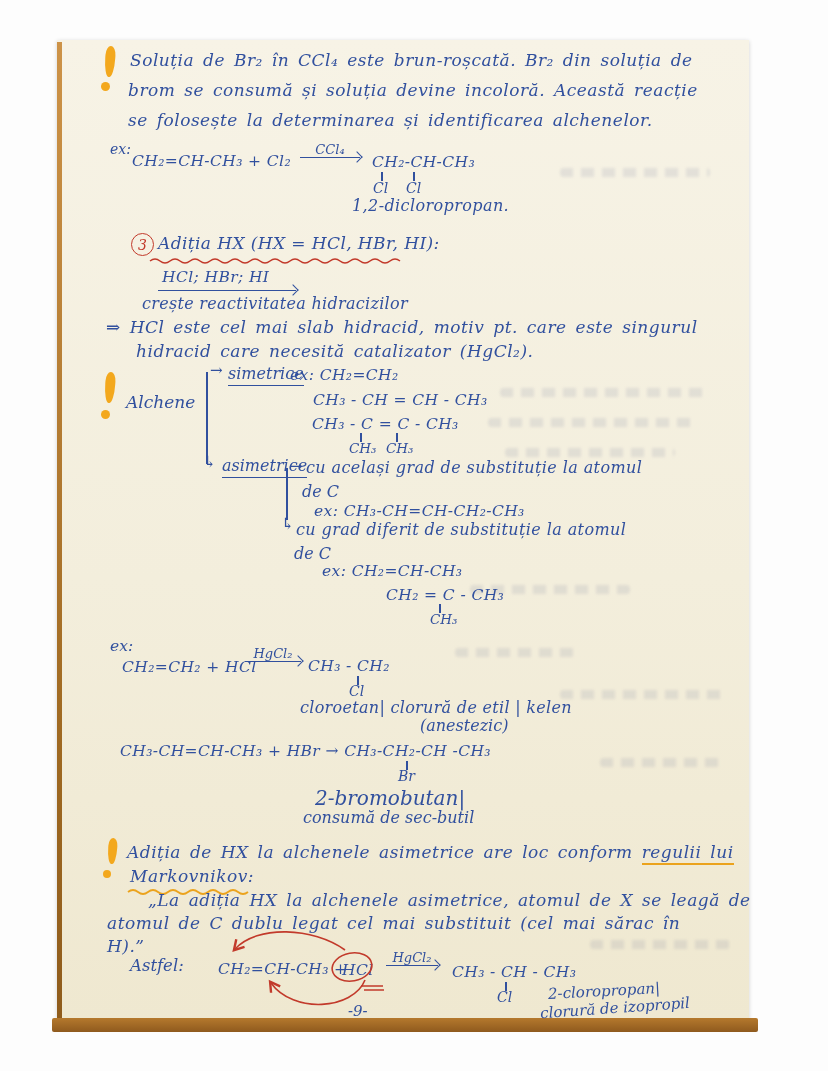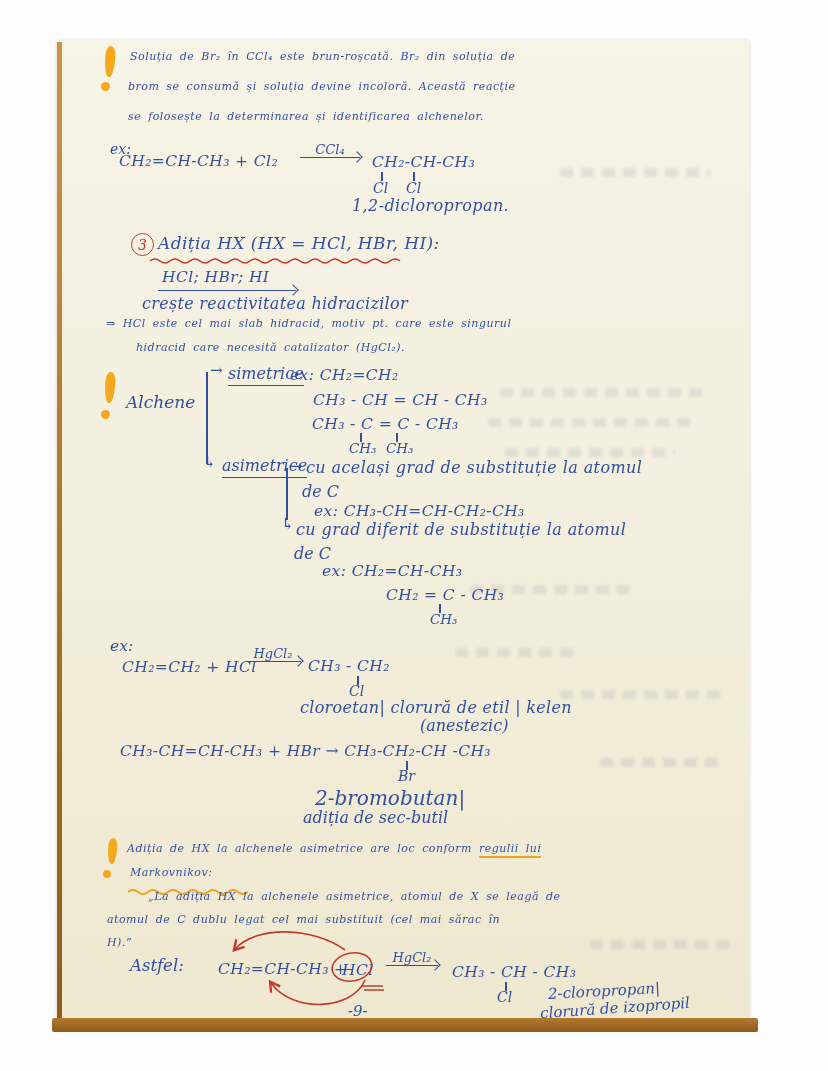--- a/index.html
+++ b/index.html
@@ -8,21 +8,21 @@
   .page{position:relative;width:828px;height:1071px;background:#fdfdfd;}
   .paper{position:absolute;left:57px;top:40px;width:692px;height:980px;
          background:linear-gradient(180deg,#f7f3e6 0%,#f3eedc 55%,#efe8d0 100%);
          box-shadow:0 1px 4px rgba(0,0,0,.18);}
   .edge-left{position:absolute;left:57px;top:42px;width:5px;height:978px;
          background:linear-gradient(180deg,#cd9348,#a06a22 70%,#8f5c1c);}
   .edge-bottom{position:absolute;left:52px;top:1018px;width:706px;height:14px;
          background:linear-gradient(180deg,#b5792d,#8f5a1e);border-radius:2px;}
   .hw{font-family:"DejaVu Serif",serif;font-style:italic;color:#31509e;}
   .t{position:absolute;white-space:nowrap;}
-  .body-line{font-size:11px;letter-spacing:.5px;word-spacing:3px;}
+  .body-line{font-size:17px;letter-spacing:.5px;word-spacing:3px;}
   .formula{font-size:15.5px;letter-spacing:.4px;}
   .small{font-size:13.5px;}
   .u-blue{border-bottom:1.5px solid #31509e;padding-bottom:2px;}
   .u-orange{border-bottom:2.5px solid #eba31d;padding-bottom:1px;}
   .bond{position:absolute;width:1.7px;height:9px;background:#31509e;}
   .rarrow{position:absolute;text-align:center;}
   .rarrow .cond{display:block;font-size:13px;line-height:13px;margin-bottom:1px;}
   .rarrow .shaft{position:relative;display:block;height:0;border-bottom:1.7px solid #31509e;}
   .rarrow .shaft::after{content:"";position:absolute;right:-1px;top:-4.2px;width:7px;height:7px;
         border-top:1.7px solid #31509e;border-right:1.7px solid #31509e;transform:rotate(45deg);}
@@ -59,21 +59,21 @@
       <span class="bar" style="width:10px;height:31px;"></span>
         <span class="dot" style="left:1px;top:36px;width:9px;height:9px;"></span>
     </div>
     <div class="t hw body-line" style="left:130px;top:50px;">Soluția de Br₂ în CCl₄ este brun-roșcată. Br₂ din soluția de</div>
     <div class="t hw body-line" style="left:128px;top:80px;">brom se consumă și soluția devine incoloră. Această reacție</div>
     <div class="t hw body-line" style="left:128px;top:110px;">se folosește la determinarea și identificarea alchenelor.</div>
   </div>
 
   <div>
     <div class="t hw" style="left:110px;top:141px;font-size:14px;">ex:</div>
-    <div class="t hw formula" style="left:119px;top:152px;">CH₂=CH-CH₃ + Cl₂</div>
+    <div class="t hw formula" style="left:132px;top:152px;">CH₂=CH-CH₃ + Cl₂</div>
     <div class="rarrow hw" style="left:300px;top:143px;width:60px;">
       <span class="cond">CCl₄</span>
       <span class="shaft"></span>
     </div>
     <div class="t hw formula" style="left:372px;top:153px;">CH₂-CH-CH₃</div>
     <span class="bond" style="left:381px;top:172px;"></span>
     <span class="bond" style="left:413px;top:172px;"></span>
     <div class="t hw" style="left:373px;top:180px;font-size:14px;">Cl</div>
     <div class="t hw" style="left:406px;top:180px;font-size:14px;">Cl</div>
     <div class="t hw formula" style="left:352px;top:196px;font-size:16px;">1,2-dicloropropan.</div>
@@ -137,21 +137,21 @@
     <div class="t hw formula" style="left:308px;top:657px;">CH₃ - CH₂</div>
     <span class="bond" style="left:357px;top:676px;"></span>
     <div class="t hw" style="left:349px;top:683px;font-size:14px;">Cl</div>
     <div class="t hw" style="left:300px;top:698px;font-size:16px;letter-spacing:.3px;">cloroetan| clorură de etil | kelen</div>
     <div class="t hw" style="left:420px;top:716px;font-size:16px;font-style:italic;">(anestezic)</div>
 
     <div class="t hw formula" style="left:120px;top:742px;">CH₃-CH=CH-CH₃ + HBr → CH₃-CH₂-CH -CH₃</div>
     <span class="bond" style="left:406px;top:761px;"></span>
     <div class="t hw" style="left:398px;top:768px;font-size:14px;">Br</div>
     <div class="t hw" style="left:315px;top:786px;font-size:20px;">2-bromobutan|</div>
-    <div class="t hw" style="left:303px;top:808px;font-size:16px;">adiția de sec-butil</div>
+    <div class="t hw" style="left:303px;top:808px;font-size:16px;">consumă de sec-butil</div>
   </div>
 
   <div>
     <div class="excl" style="left:103px;top:838px;">
       <span class="bar" style="width:9px;height:26px;"></span>
         <span class="dot" style="left:0px;top:32px;width:8px;height:8px;"></span>
     </div>
     <div class="t hw body-line" style="left:127px;top:842px;"><span>Adiția de HX la alchenele asimetrice are loc conform </span><span class="u-orange">regulii lui</span></div>
     <div class="t hw body-line" style="left:130px;top:866px;">Markovnikov:</div>
     <svg style="left:128px;top:888px;" width="122" height="8">

